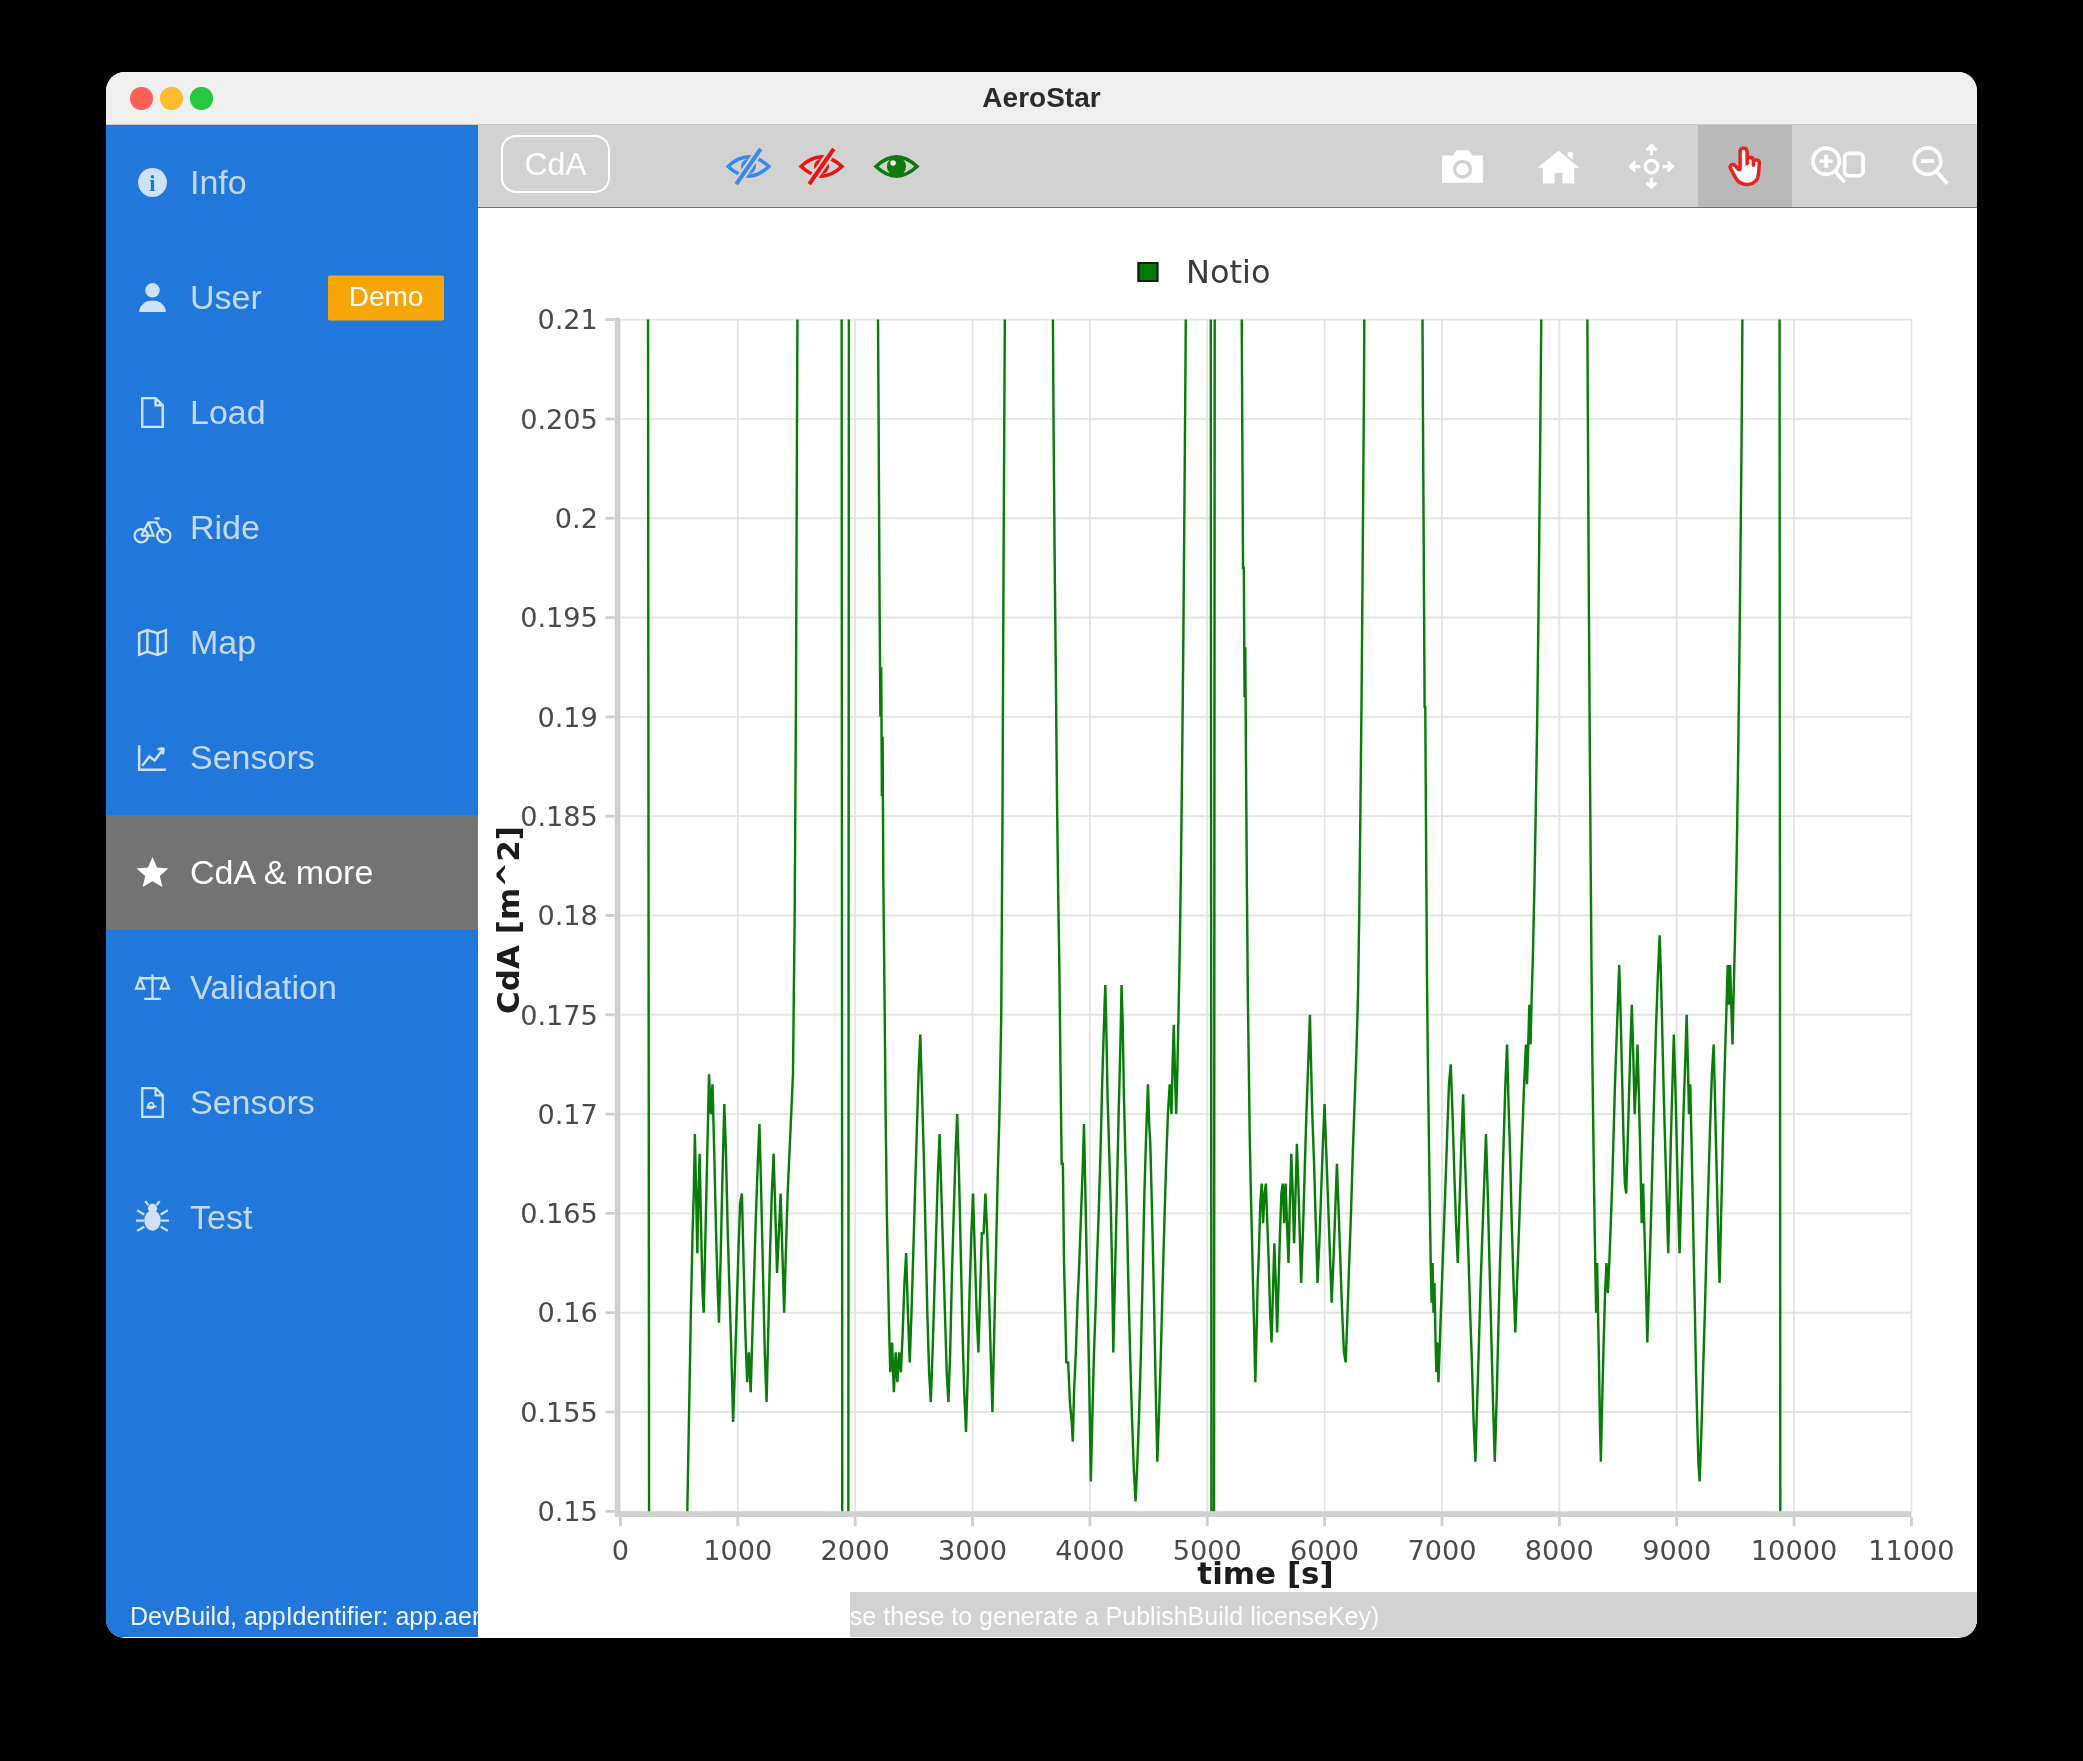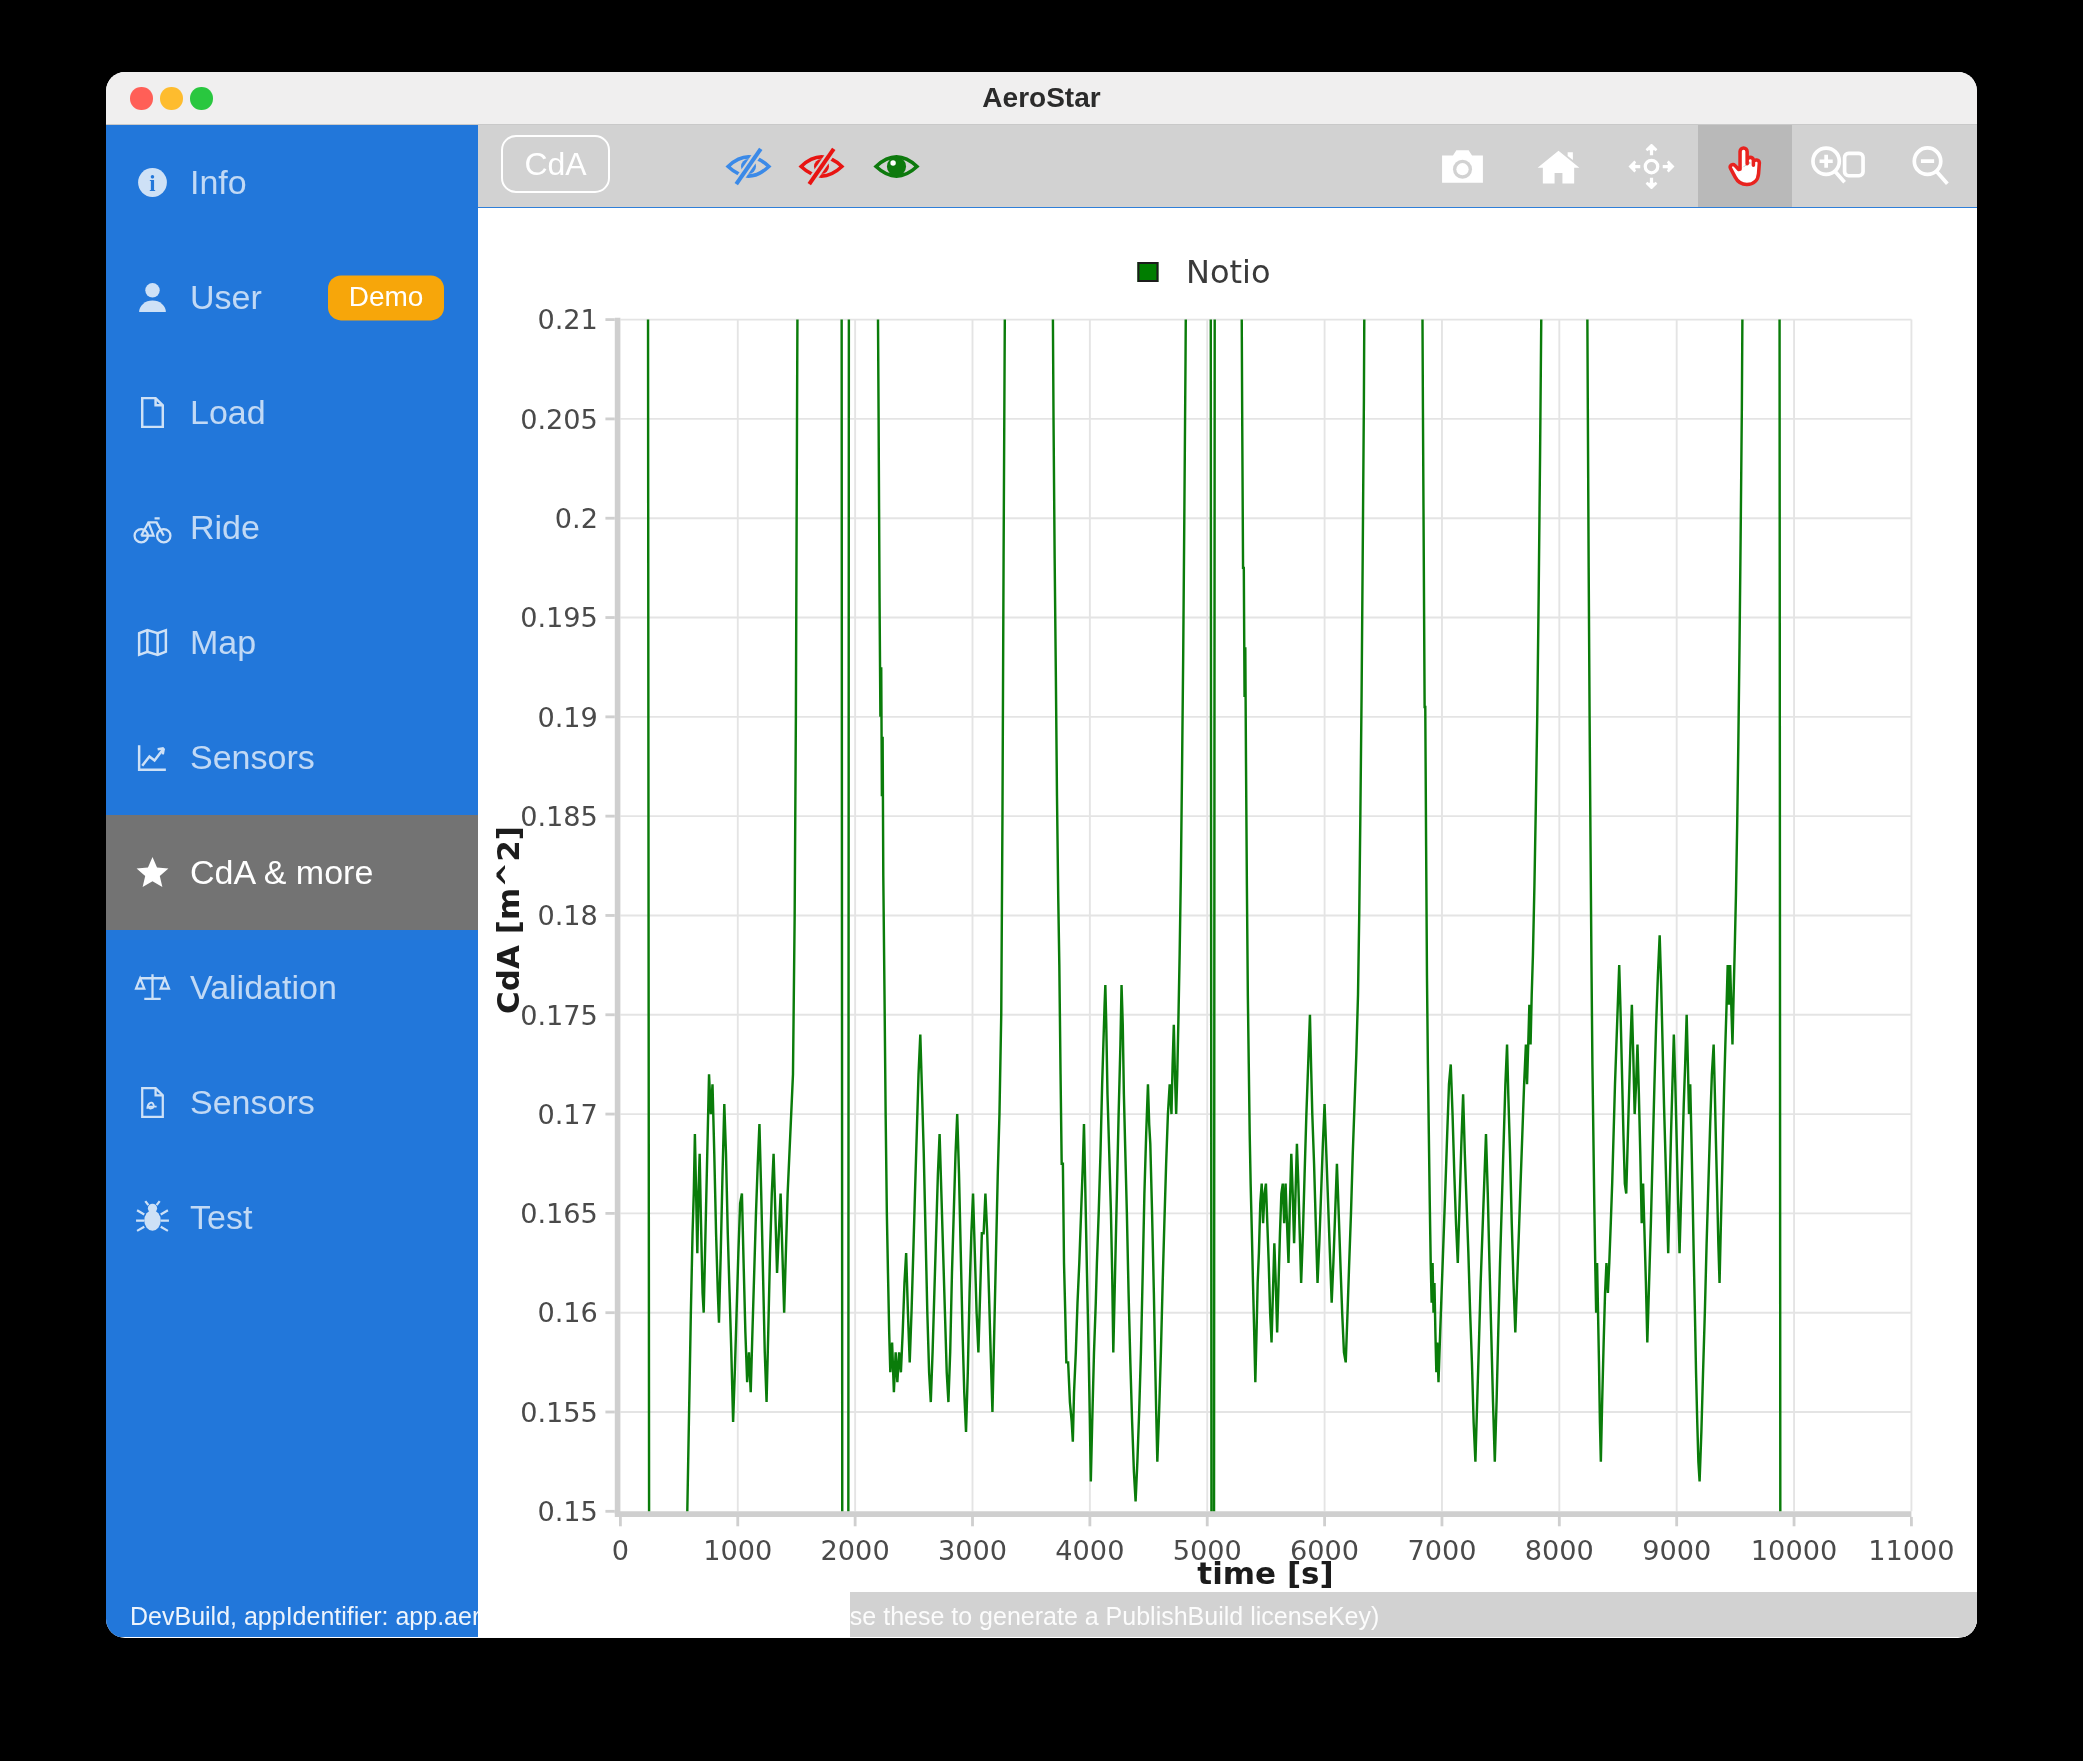--- a/index.html
+++ b/index.html
@@ -10,21 +10,21 @@
   .t-red{left:24px;background:#ff5f57;}
   .t-yellow{left:54px;background:#febc2e;}
   .t-green{left:84px;background:#29c73f;}
   .win-title{position:absolute;left:0;top:0;width:100%;height:52px;line-height:52px;text-align:center;font-size:28px;font-weight:bold;color:#2b2b2b;}
   .sidebar{position:absolute;left:0;top:53px;width:372px;height:1512px;background:#2277da;}
   .side-item{position:relative;height:115px;display:flex;align-items:center;padding-left:26px;box-sizing:border-box;color:rgba(255,255,255,.72);}
   .side-item.selected{background:#737373;color:#ffffff;}
   .side-icon{width:41px;height:41px;flex:0 0 41px;display:flex;align-items:center;justify-content:center;opacity:.78;}
   .side-item.selected .side-icon{opacity:1;}
   .side-label{margin-left:17px;font-size:34px;white-space:nowrap;}
-  .badge{position:absolute;right:34px;top:50%;transform:translateY(-50%);background:#f7a60a;color:#fff;font-size:28px;padding:6.6px 20.6px;border-radius:13px;}
+  .badge{position:absolute;right:34px;top:50%;transform:translateY(-50%);background:#f7a60a;color:#fff;font-size:28px;padding:6.6px 20.6px;border-radius:2px;}
   .main{position:absolute;left:372px;top:53px;width:1499px;height:1512px;background:#fff;}
   .toolbar{position:absolute;left:0;top:0;width:100%;height:83px;background:#d2d2d2;border-bottom:1.9px solid #2f7fd9;box-sizing:border-box;}
   .cda-btn{position:absolute;left:23px;top:10.3px;width:105px;height:54px;border:2.8px solid #fff;border-radius:15px;color:#fff;font-size:32px;display:flex;align-items:center;justify-content:center;background:transparent;}
   .tb-ic{position:absolute;top:0;width:73px;height:82px;display:flex;align-items:center;justify-content:center;}
   .tb-ic.sel{background:#b9b9b9;width:94px;}
   .chart-region{position:absolute;left:0;top:83px;width:1499px;height:1384px;background:#fff;}
   .footer-strip{position:absolute;left:372px;bottom:0;width:1127px;height:45px;background:#d2d2d2;}
   .statusbar{position:absolute;left:24px;bottom:7.5px;width:1855px;font-size:25px;color:rgba(255,255,255,.92);white-space:nowrap;overflow:hidden;z-index:5;}
   .legend{position:absolute;left:726px;top:45px;transform:translateX(-50%);display:flex;align-items:center;gap:28px;}
   .legend-swatch{width:20.6px;height:20.6px;background:#007d00;border:2.8px solid #1c1c1c;box-sizing:border-box;}

